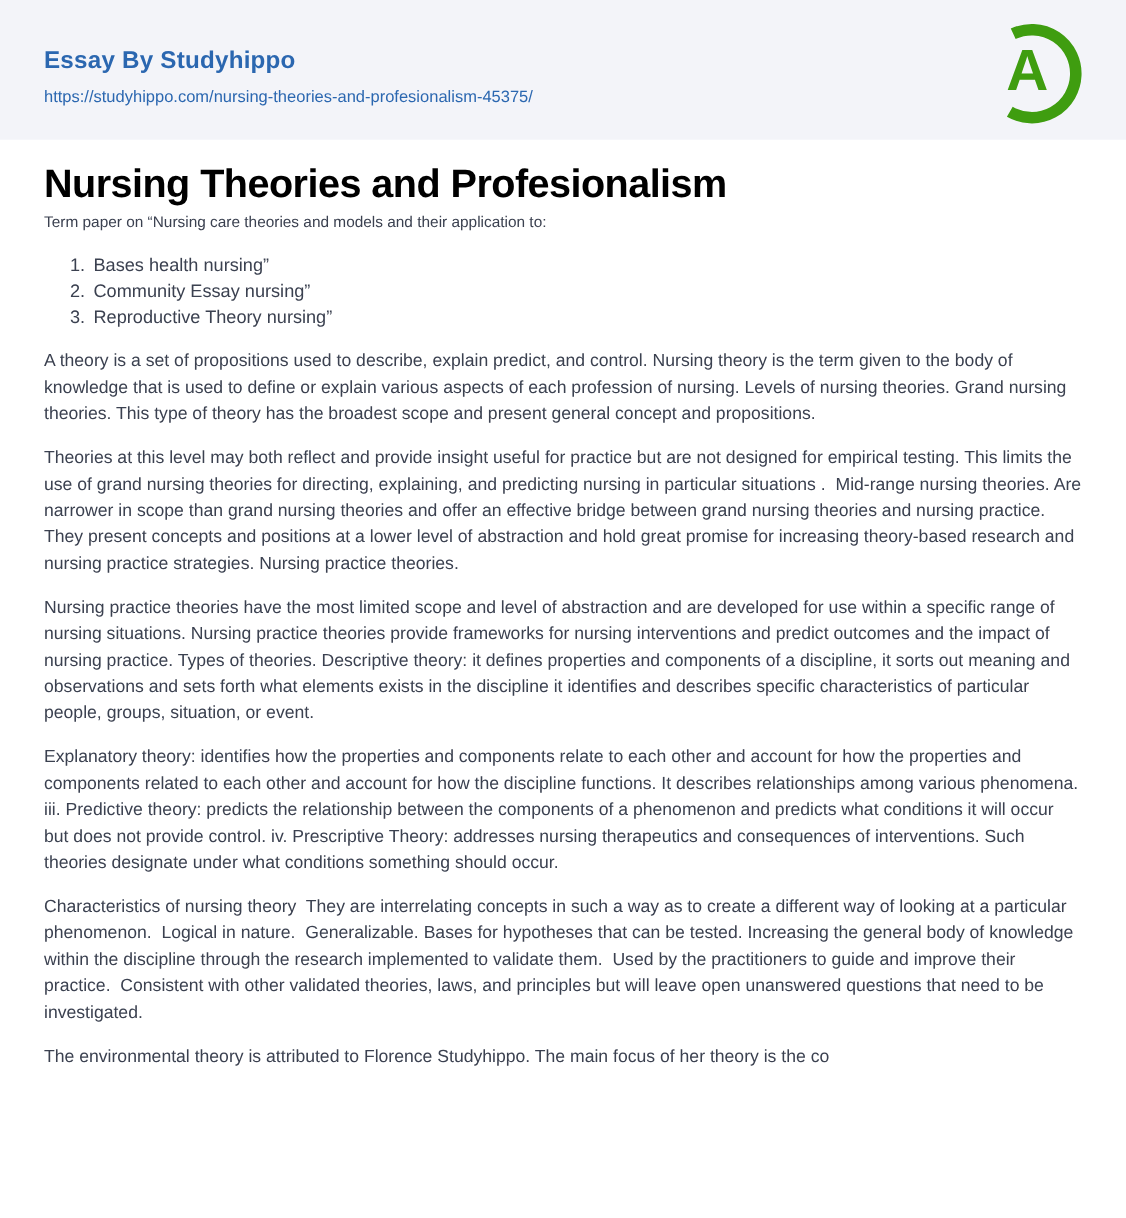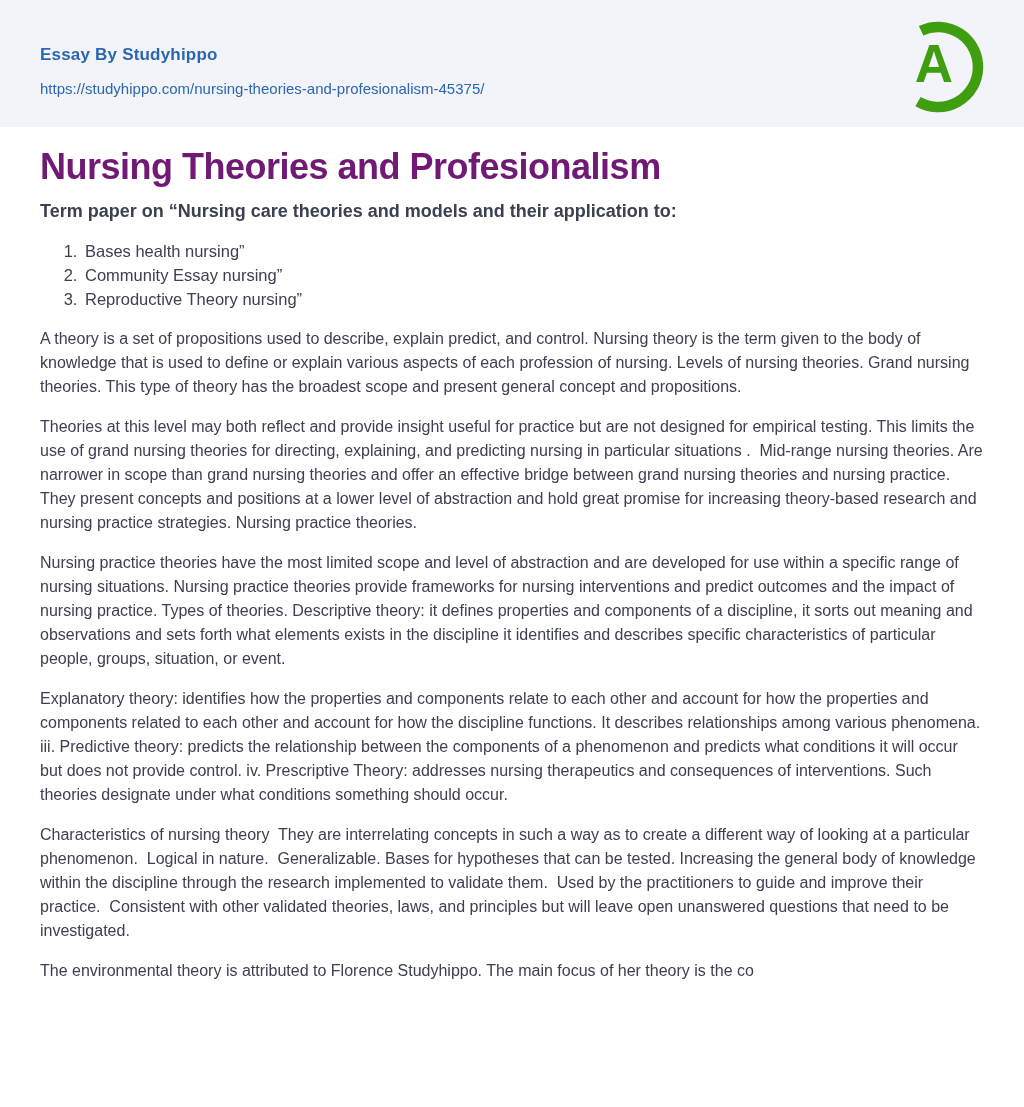--- a/index.html
+++ b/index.html
@@ -18,21 +18,21 @@
   .doc-header {
     position: relative;
     box-sizing: border-box;
     width: 100%;
     height: 127px;
     background: #f3f4f9;
     padding: 0 40px;
   }
   .site-label {
     padding-top: 44px;
-    font-size: 17px;
+    font-size: 22px;
     font-weight: 700;
     line-height: 22px;
     color: #2b67b0;
     letter-spacing: 0.2px;
   }
   .source-url {
     margin-top: 14px;
     font-size: 15px;
     line-height: 18px;
     color: #2b67b0;
@@ -51,28 +51,27 @@
     box-sizing: border-box;
     padding: 0 40px 40px 40px;
     color: #3b4150;
   }
   .essay h1 {
     margin: 18px 0 0 0;
     font-size: 36px;
     line-height: 44px;
     font-weight: 700;
     letter-spacing: -0.5px;
-    color: #701a75;
+    color: #000000;
   }
   .intro {
-    margin: 10px 0 0 0;
-    font-size: 18px;
+    margin: 0 0 0 0;
+    font-size: 14px;
     line-height: 24px;
     white-space: pre-wrap;
-    font-weight: bold;
   }
   ol.topics {
     margin: 16px 0 0 0;
     padding: 0 0 0 42px;
     font-size: 16.5px;
     line-height: 24px;
   }
   ol.topics li {
     padding-left: 3px;
   }

